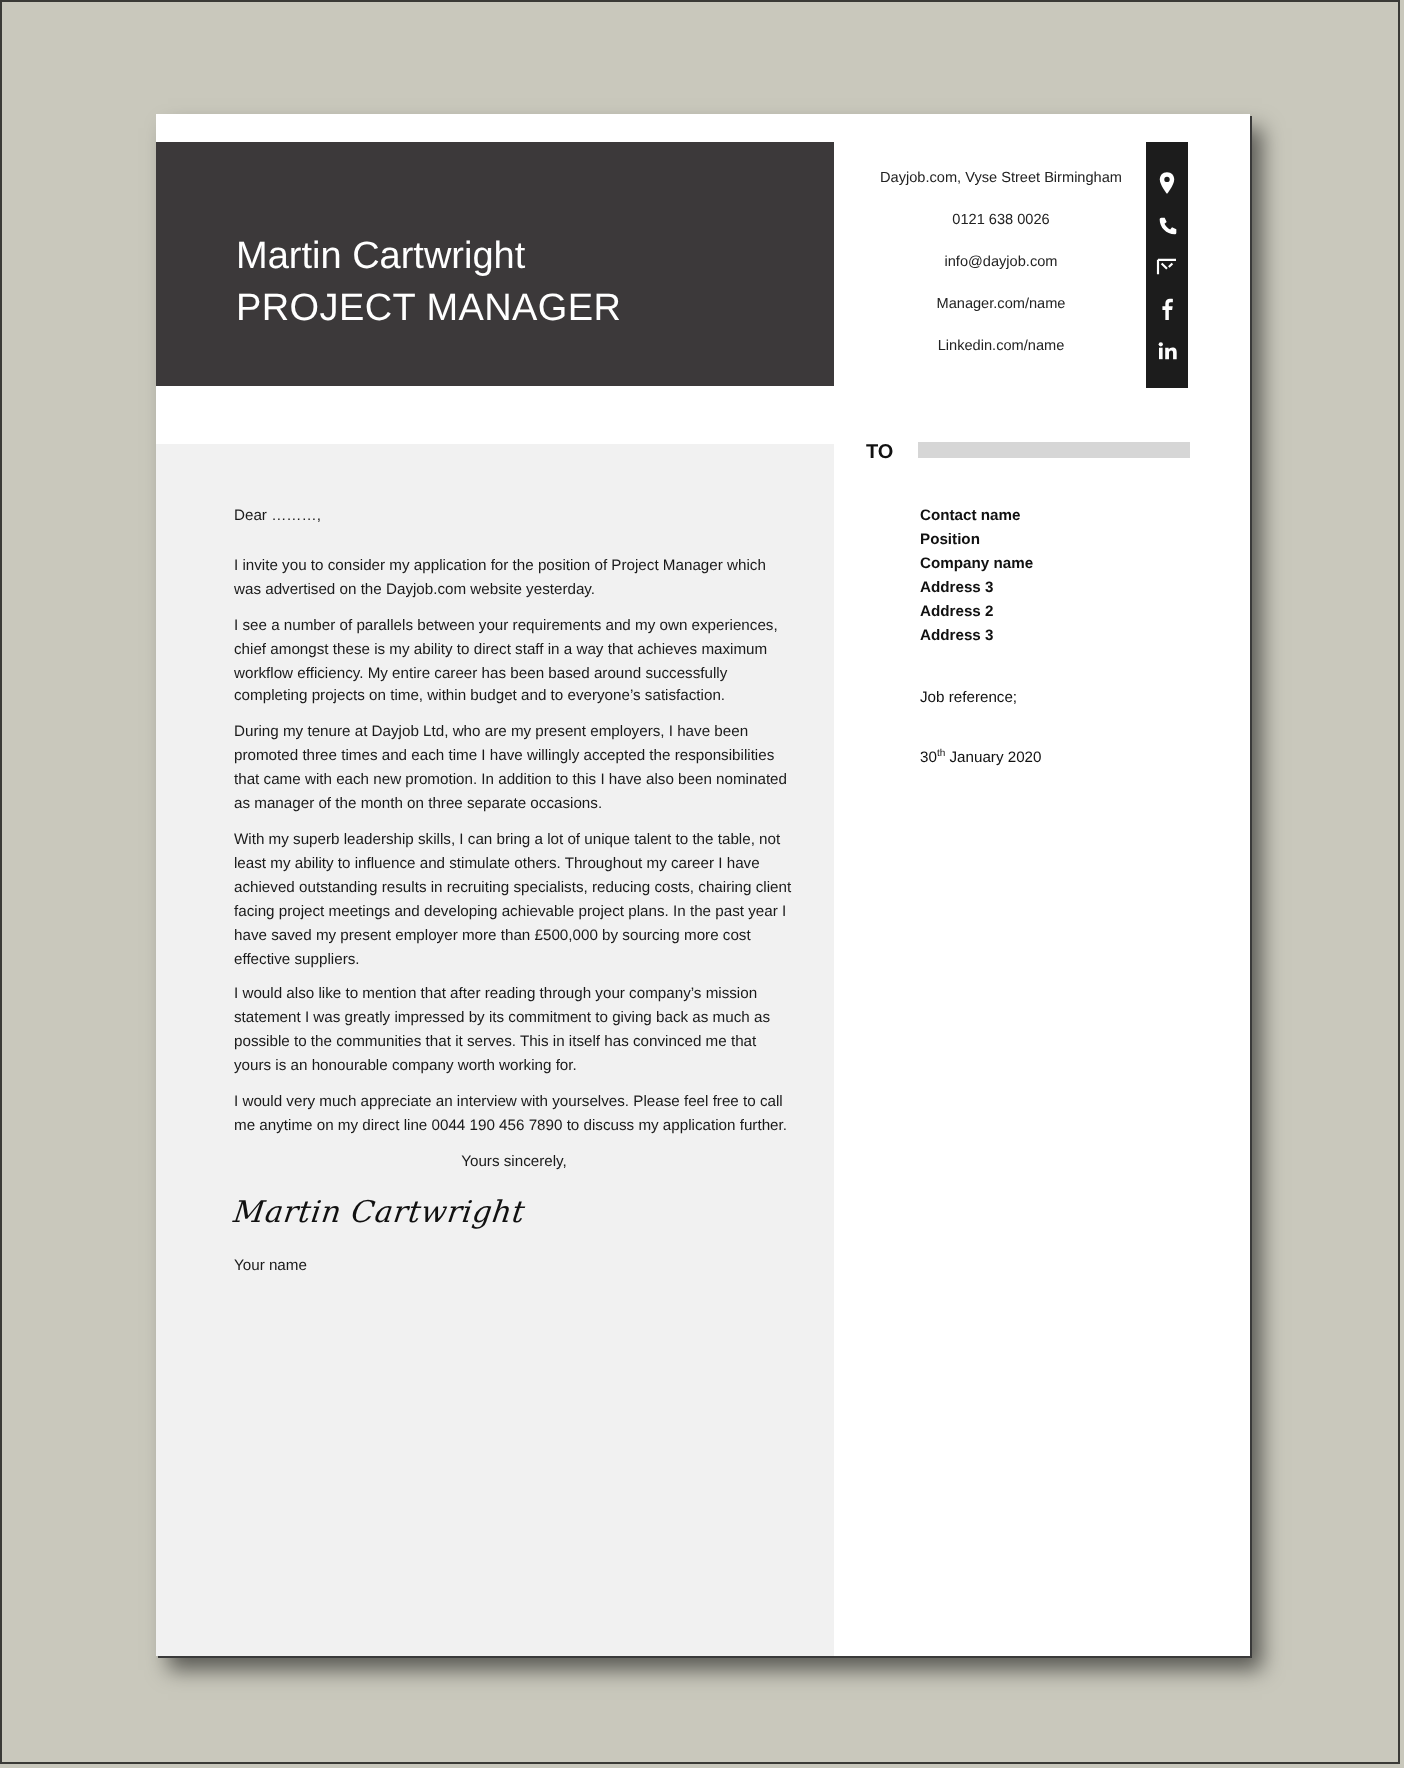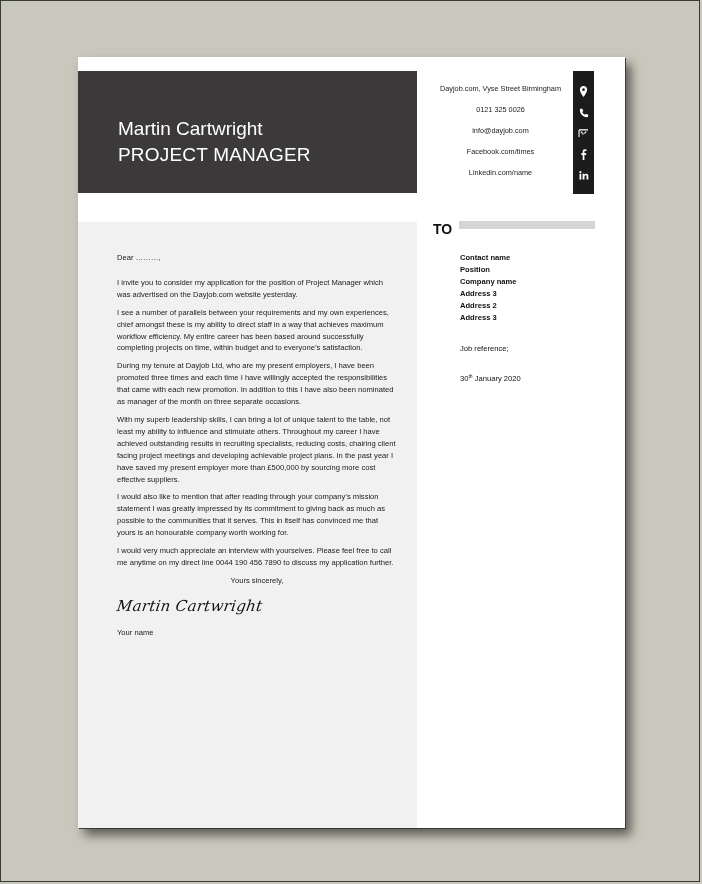--- a/index.html
+++ b/index.html
@@ -63,21 +63,21 @@
   .signature {
     font-family: "DejaVu Serif", serif; font-style: italic;
     font-size: 15px; line-height: 18px; color: #111;
     margin: 10px 0 0 0; letter-spacing: 0.3px;
     transform: skewX(-8deg); transform-origin: left;
   }
   .your-name { margin-top: 12px !important; }
 
   .to-label {
     position: absolute; left: 355px; top: 164px;
-    font-size: 14px; font-weight: bold; color: #111;
+    font-size: 10px; font-weight: bold; color: #111;
   }
   .to-bar {
     position: absolute; left: 381px; top: 164px; width: 136px; height: 8px;
     background: #d6d6d6;
   }
   .recipient {
     position: absolute; left: 382px; top: 195px;
     font-size: 7.6px; line-height: 12px; color: #111; font-weight: bold;
   }
   .job-ref {
@@ -97,23 +97,23 @@
 
 <div class="page">
 
   <div class="header-box">
     <div class="header-name">Martin Cartwright</div>
     <div class="header-title">PROJECT MANAGER</div>
   </div>
 
   <div class="contact-list">
     <div class="contact-item">Dayjob.com, Vyse Street Birmingham</div>
-    <div class="contact-item">0121 325 0026</div>
+    <div class="contact-item">0121 638 0026</div>
     <div class="contact-item">info@dayjob.com</div>
-    <div class="contact-item">Facebook.com/times</div>
+    <div class="contact-item">Manager.com/name</div>
     <div class="contact-item">Linkedin.com/name</div>
   </div>
 
   <div class="icon-bar">
     <span class="icon" style="top:14px">
       <svg width="9" height="11" viewBox="0 0 10 12">
           <path d="M5 0C2.5 0 1 1.8 1 4c0 3 4 8 4 8s4-5 4-8C9 1.8 7.5 0 5 0z" fill="#fff"></path>
           <circle cx="5" cy="4" r="1.5" fill="#1c1c1c"></circle>
         </svg>
     </span>

